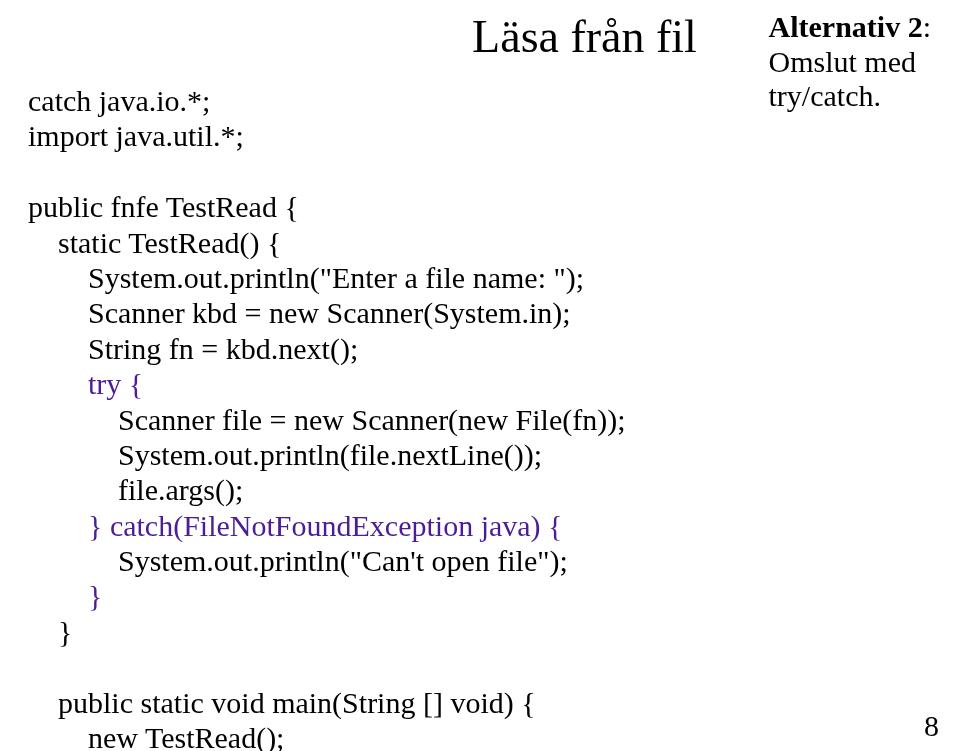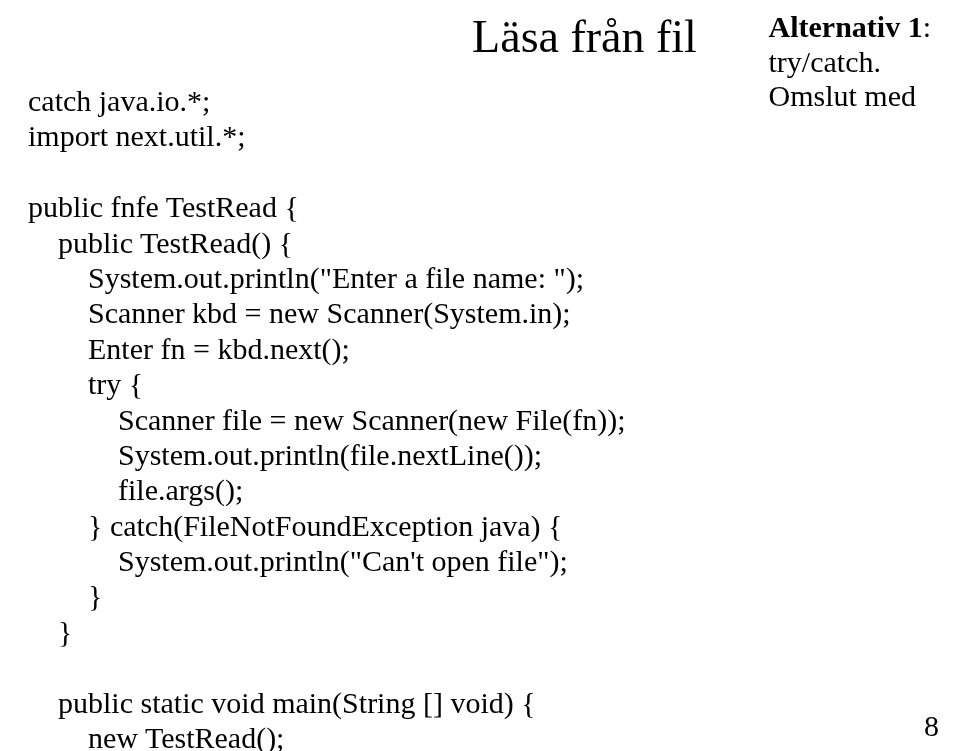--- a/index.html
+++ b/index.html
@@ -33,50 +33,50 @@
   }
   .note .bold {
     font-weight: bold;
   }
   .code {
     font-size: 30px;
     line-height: 1.18;
     white-space: pre-wrap;
   }
   .red {
-    color: #000000;
+    color: #4c1d95;
     font-family: Liberation Serif, serif;
   }
   .pagenum {
     position: absolute;
     bottom: 8px;
     right: 20px;
     font-size: 30px;
   }
 </style>
 </head>
 <body>
 
 <div class="slide">
   <div class="title">Läsa från fil</div>
 
   <div class="note">
-    <div><span class="bold">Alternativ 1</span><span>:</span></div>
+    <div><span class="bold">Alternativ 2</span><span>:</span></div>
+    <div>Omslut med</div>
     <div>try/catch.</div>
-    <div>Omslut med</div>
   </div>
 
   <div class="code"><span>catch java.io.*;</span>
-<span>import next.util.*;</span>
+<span>import java.util.*;</span>
 <span></span>
 <span>public fnfe TestRead {</span>
-<span>    public TestRead() {</span>
+<span>    static TestRead() {</span>
 <span>        System.out.println("Enter a file name: ");</span>
 <span>        Scanner kbd = new Scanner(System.in);</span>
-<span>        Enter fn = kbd.next();</span>
+<span>        String fn = kbd.next();</span>
 <span>        </span><span class="red">try {</span>
 <span>            Scanner file = new Scanner(new File(fn));</span>
 <span>            System.out.println(file.nextLine());</span>
 <span>            file.args();</span>
 <span>        </span><span class="red">} catch(FileNotFoundException java) {</span>
 <span>            System.out.println("Can't open file");</span>
 <span>        </span><span class="red">}</span>
 <span>    }</span>
 <span></span>
 <span>    public static void main(String [] void) {</span>

